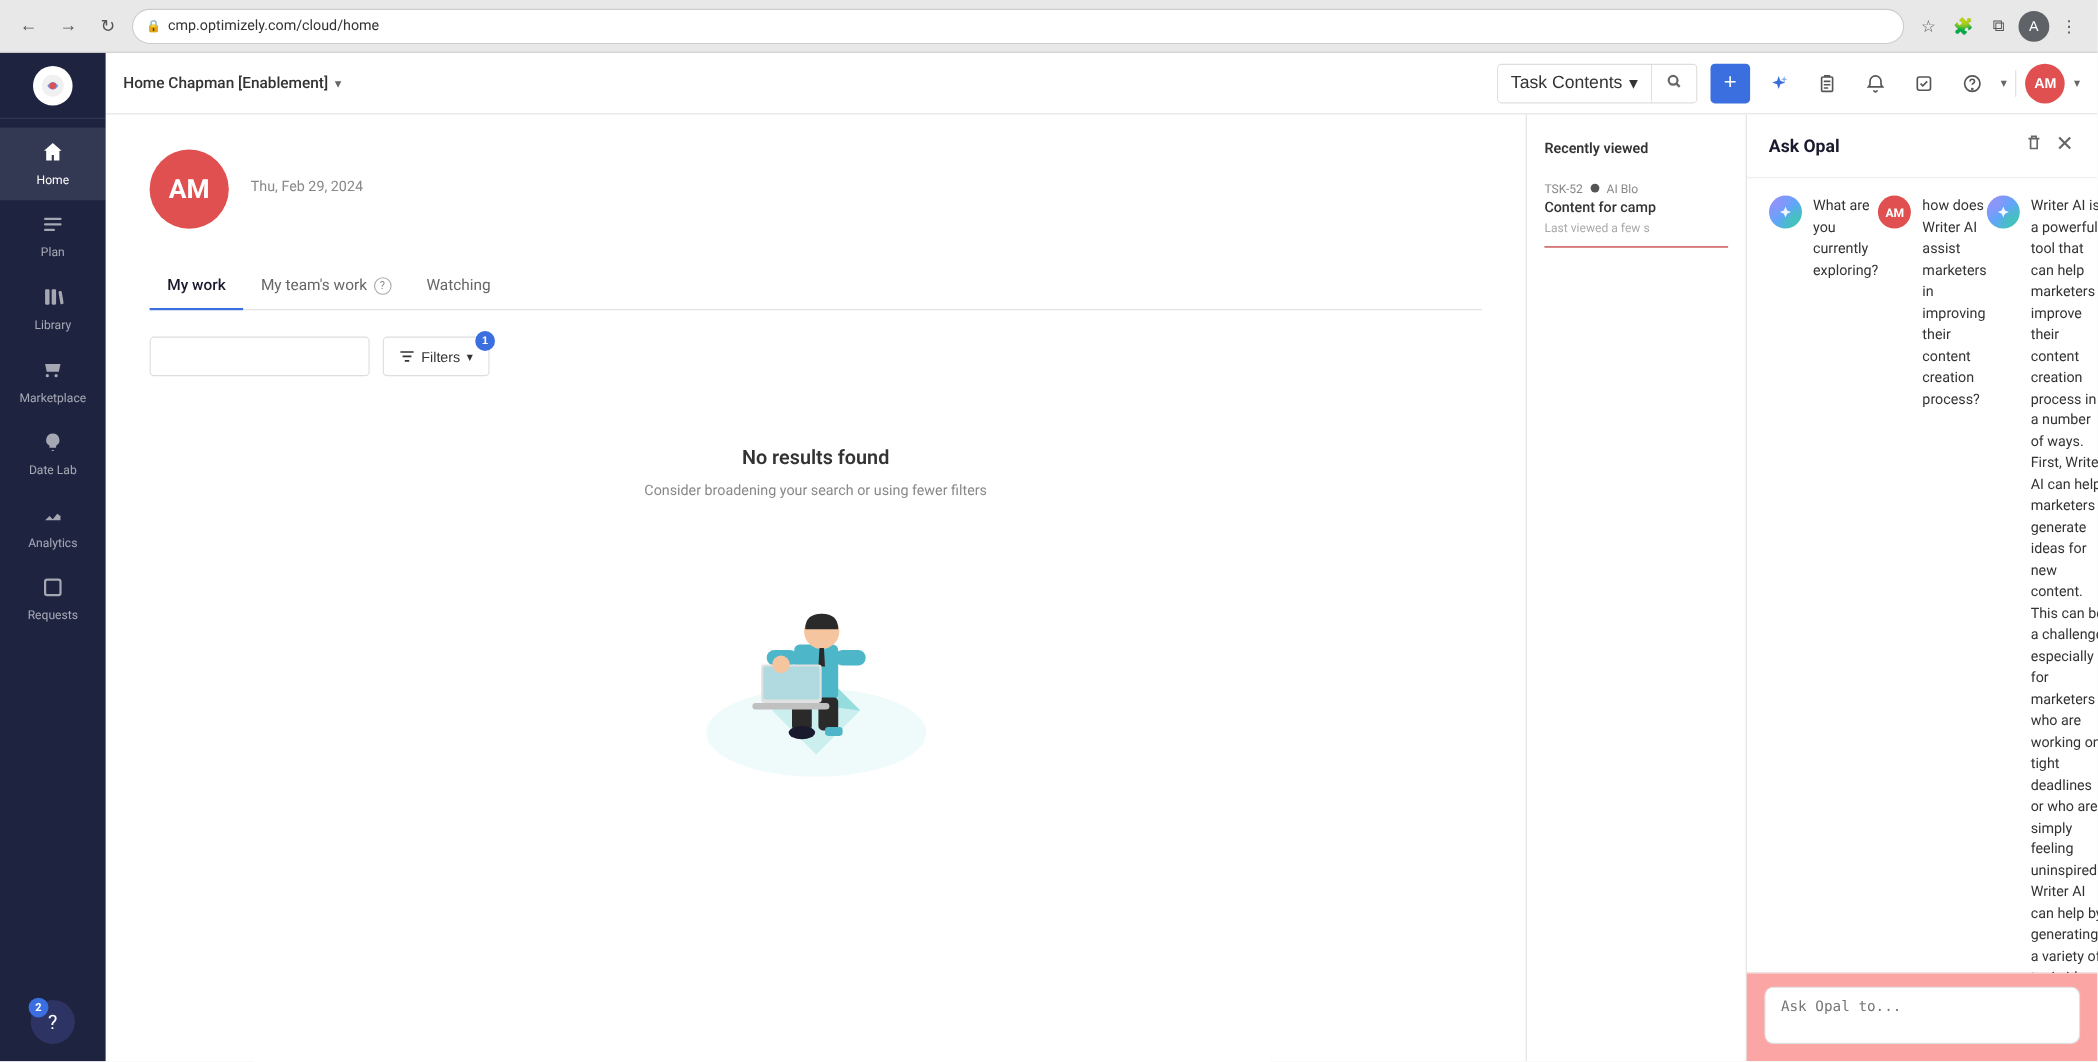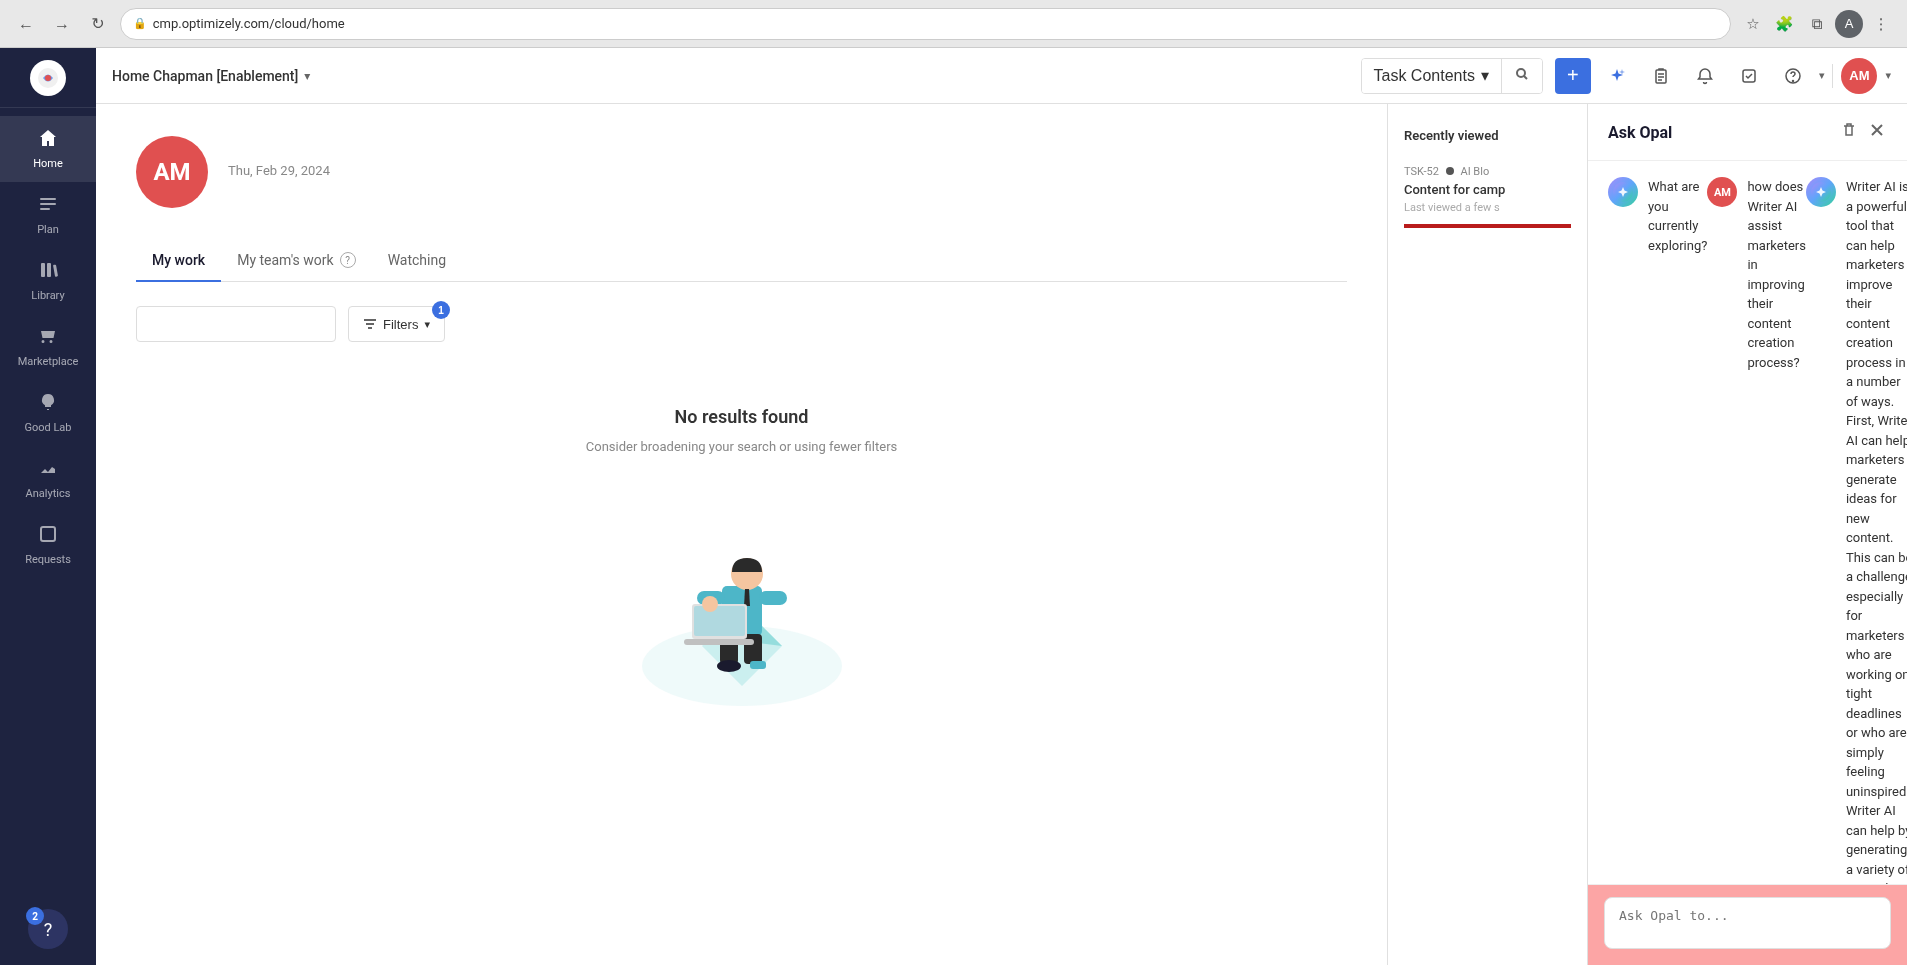--- a/index.html
+++ b/index.html
@@ -418,21 +418,21 @@
       overflow-y: auto;
     }
     .rv-title {
       font-size: 13px;
       font-weight: 600;
       color: #333;
       margin-bottom: 12px;
     }
     .rv-item {
       padding: 10px 0;
-      border-bottom: 4px solid #b91c1c;
+      border-bottom: 1px solid #b91c1c;
     }
     .rv-item-id { font-size: 11px; color: #888; margin-bottom: 4px; }
     .rv-item-dot {
       display: inline-block;
       width: 8px; height: 8px;
       border-radius: 50%;
       background: #555;
       margin: 0 4px;
     }
     .rv-item-title { font-size: 13px; color: #333; margin-bottom: 4px; font-weight: 500; }
@@ -601,21 +601,21 @@
           </svg>
         </span>
         <span class="label">Marketplace</span>
       </div>
       <div class="sidebar-item">
         <span class="icon">
           <svg width="20" height="20" viewBox="0 0 20 20" fill="currentColor">
             <path d="M10 2a6 6 0 00-3 11.2V15h6v-1.8A6 6 0 0010 2zm-1 15h2v1H9v-1z"></path>
           </svg>
         </span>
-        <span class="label">Good Lab</span>
+        <span class="label">Date Lab</span>
       </div>
       <div class="sidebar-item">
         <span class="icon">
           <svg width="20" height="20" viewBox="0 0 20 20" fill="currentColor">
             <path d="M3 15l4-4 3 3 4-5 3 2V15H3z"></path>
           </svg>
         </span>
         <span class="label">Analytics</span>
       </div>
       <div class="sidebar-item">

